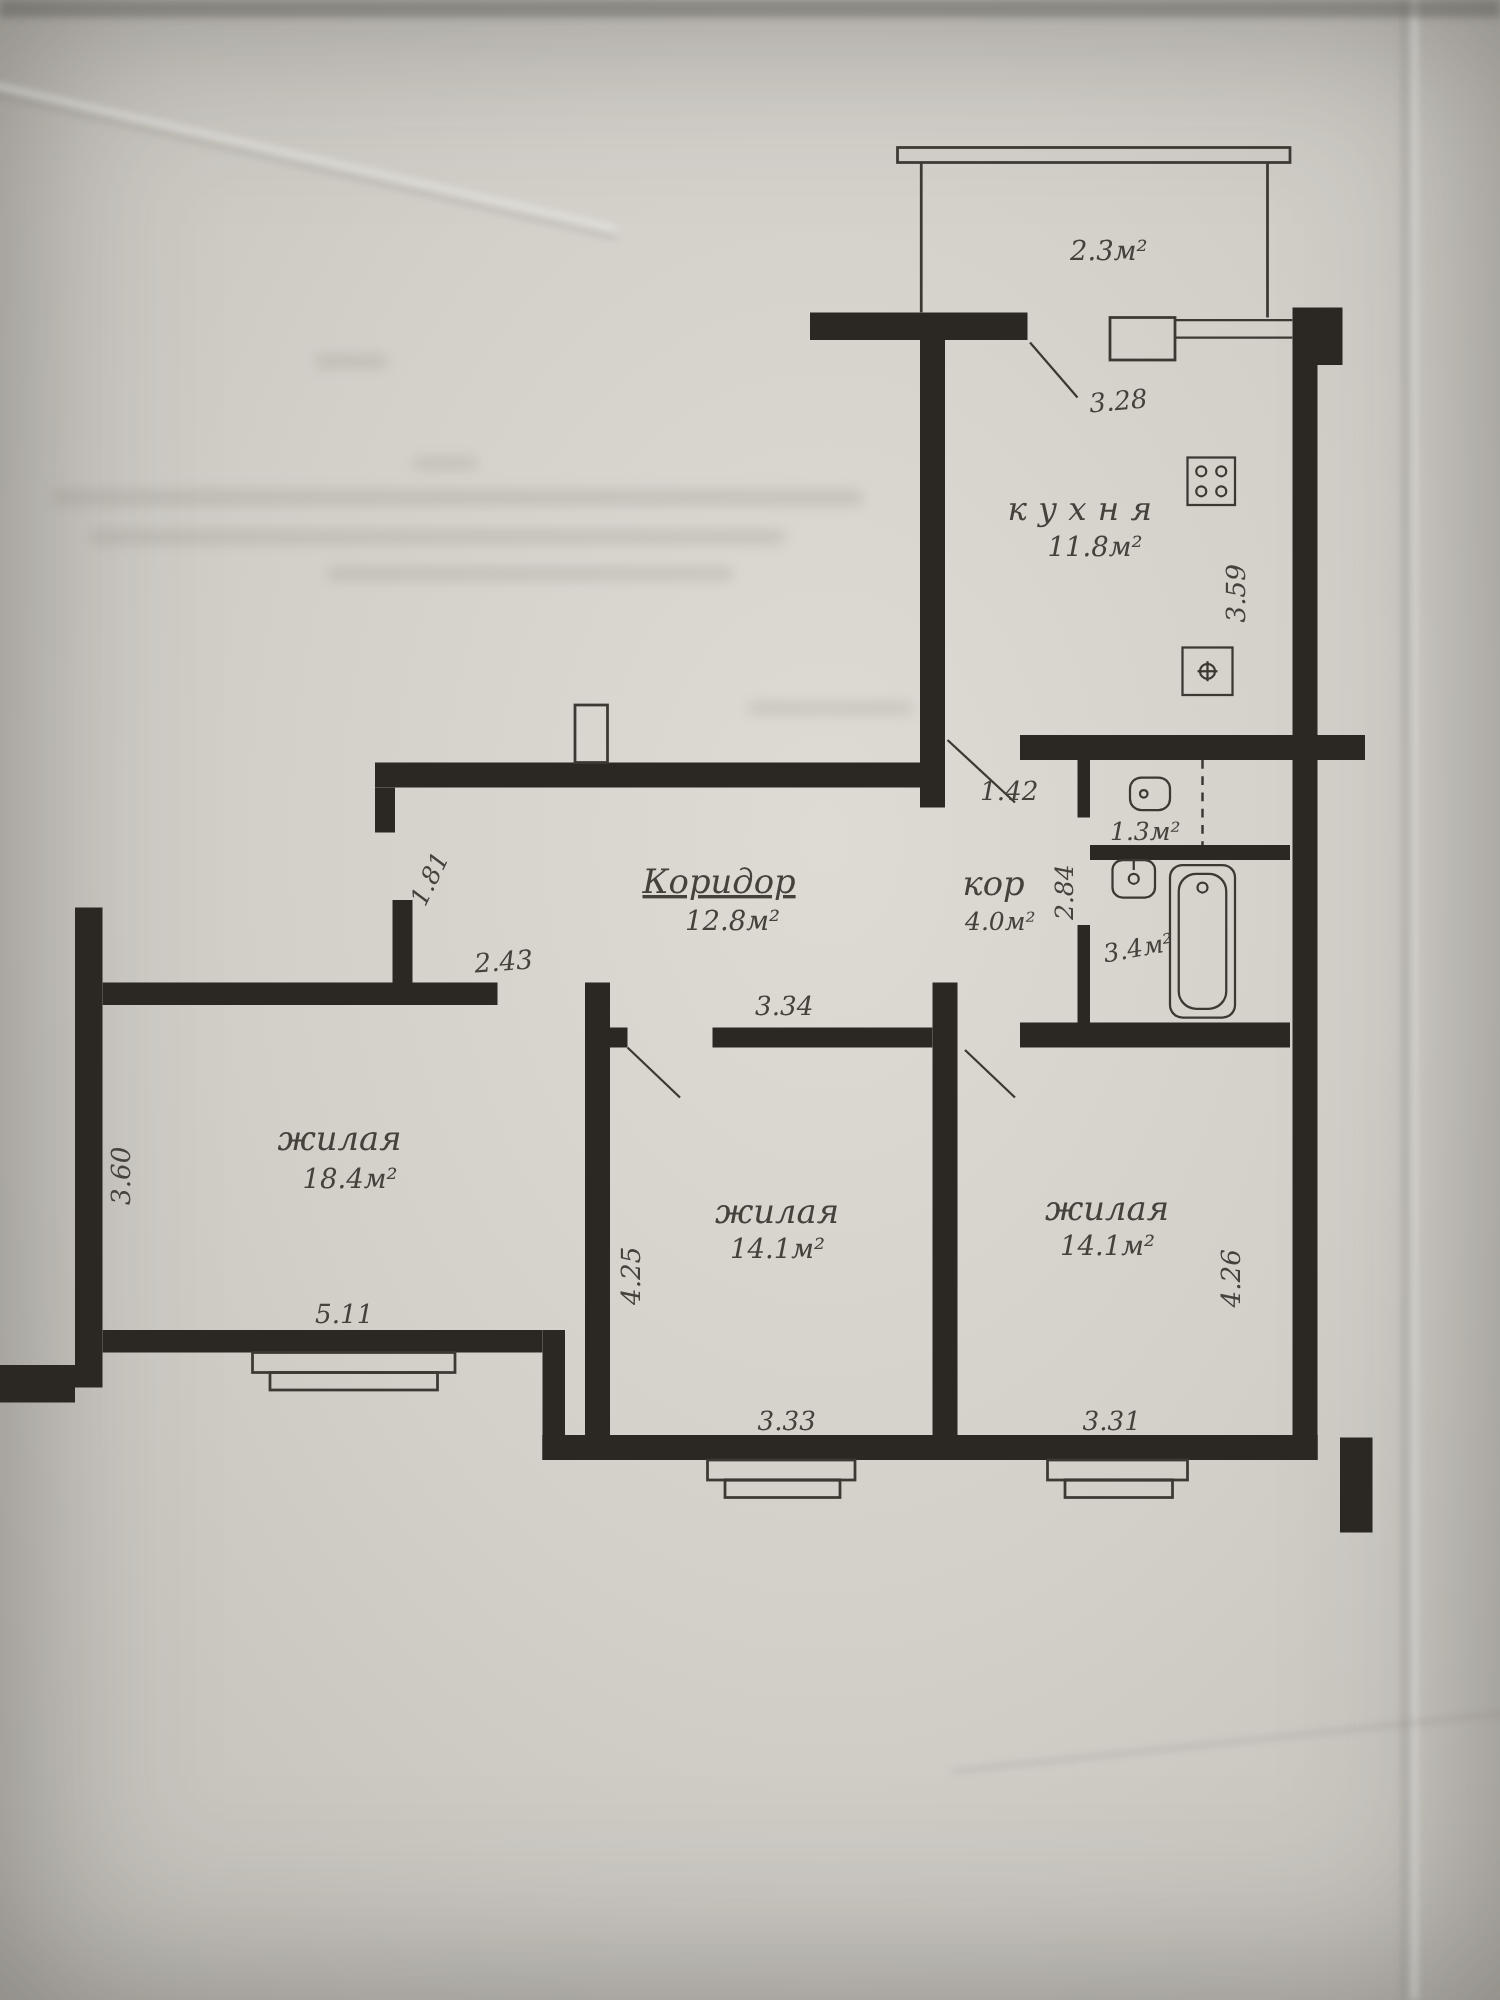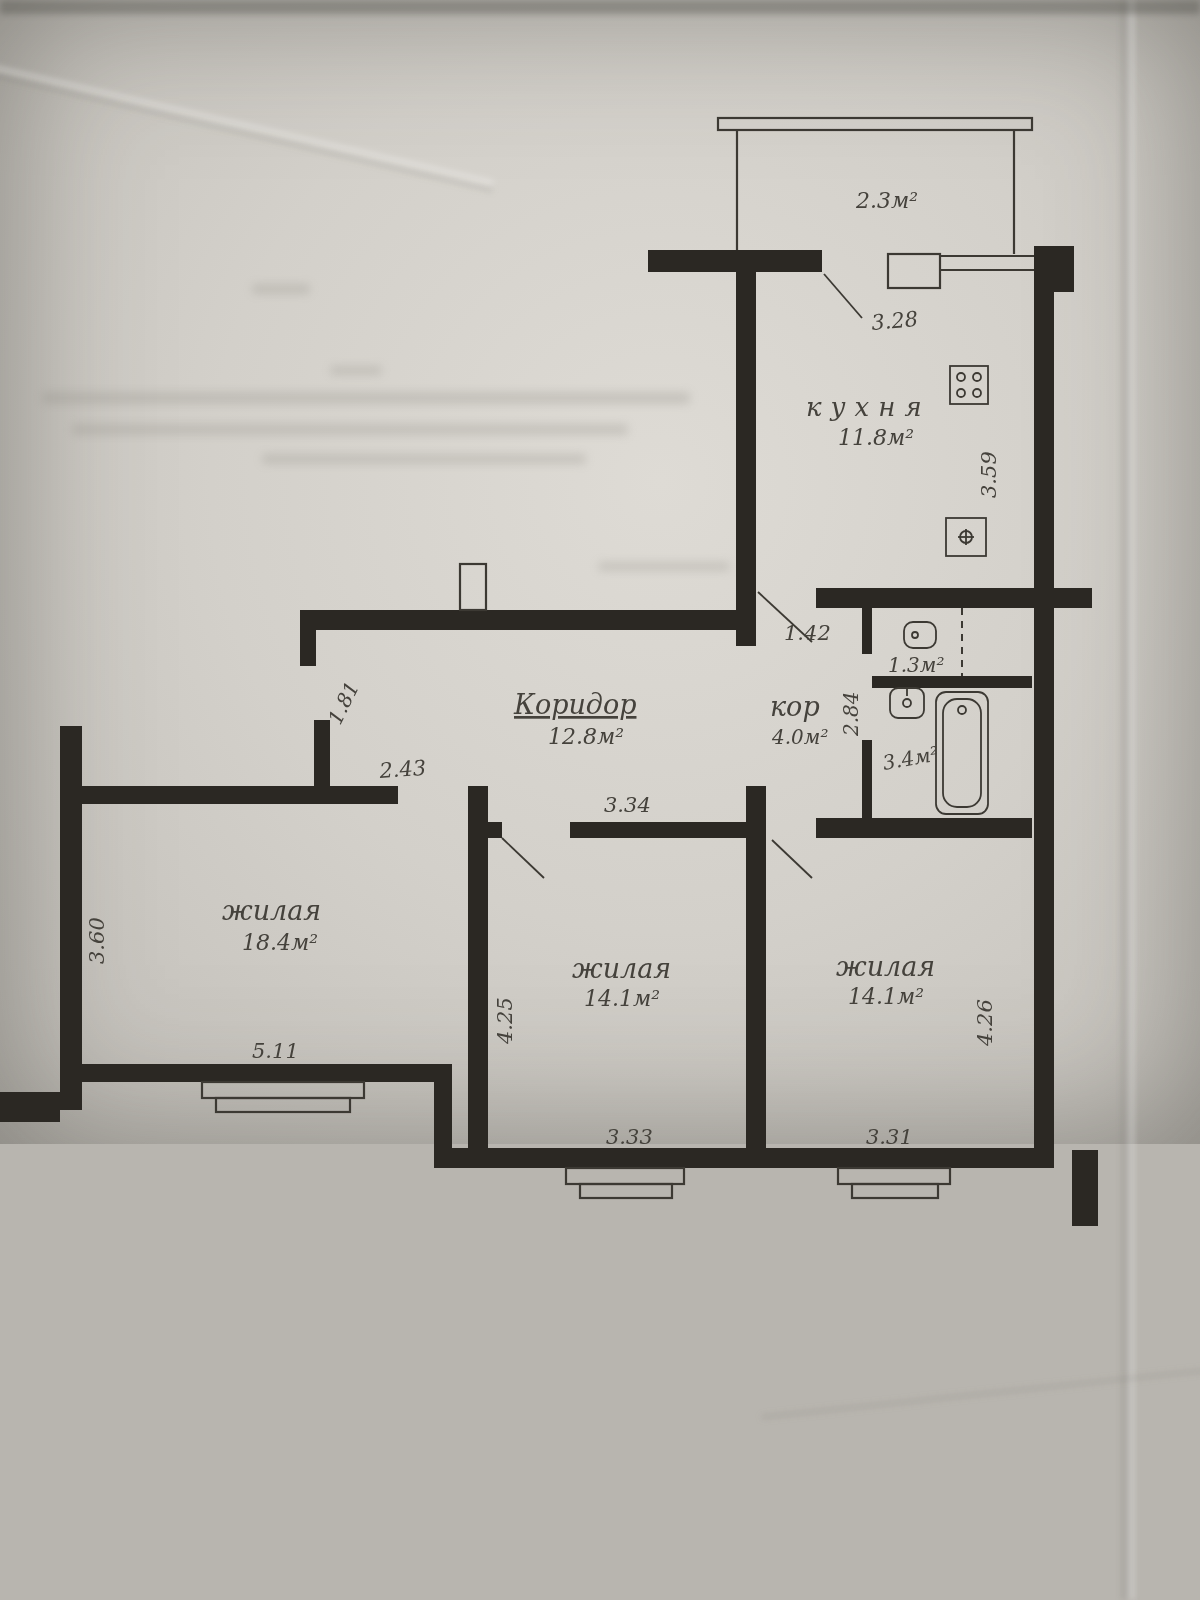--- a/index.html
+++ b/index.html
@@ -1,16 +1,16 @@
 <!DOCTYPE html>
 <html><head>
 <meta charset="utf-8">
 <style>
   html,body{margin:0;padding:0;width:1200px;height:1600px;overflow:hidden;background:#b8b5af;}
-  .paper{position:relative;width:1200px;height:1144px;
+  .paper{position:relative;width:1200px;height:1600px;
     background:radial-gradient(ellipse at 55% 42%, #dedbd5 0%, #d3d0ca 48%, #c1beb8 100%);
     box-shadow:inset 0 0 150px rgba(70,68,62,.5);}
   .paper svg{position:absolute;left:0;top:0;}
   .overlay{position:absolute;pointer-events:none;}
   .smudge{position:absolute;background:#8a877f;opacity:.26;filter:blur(5px);border-radius:4px;}
   .crease-h{position:absolute;filter:blur(3px);}
   
   .wall{fill:#2b2823;}
   .thin{stroke:#3c3933;stroke-width:2.2;fill:none;}
   .thin2{stroke:#3c3933;stroke-width:1.8;fill:none;}

